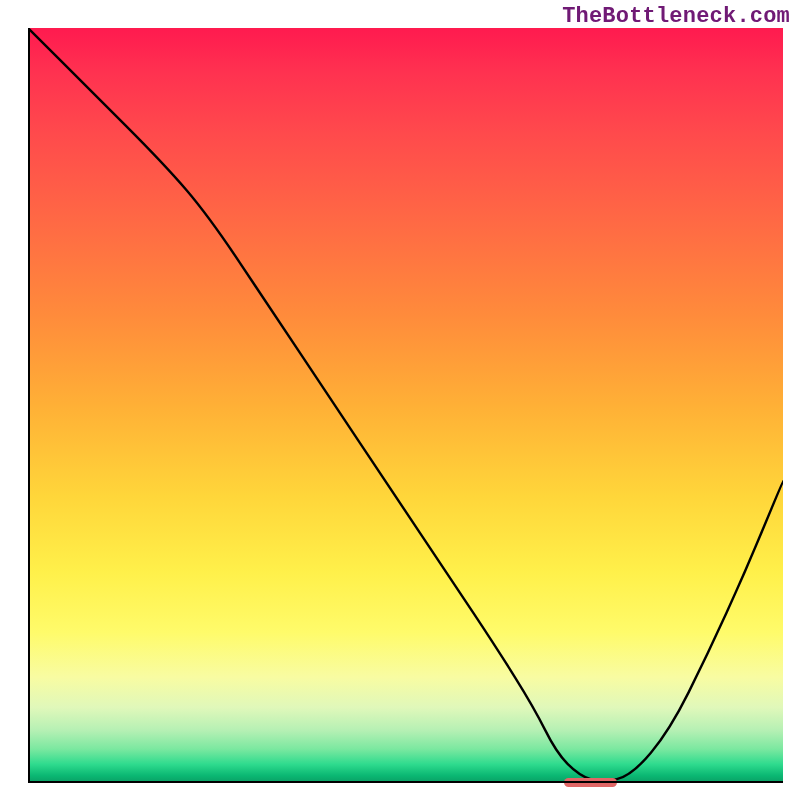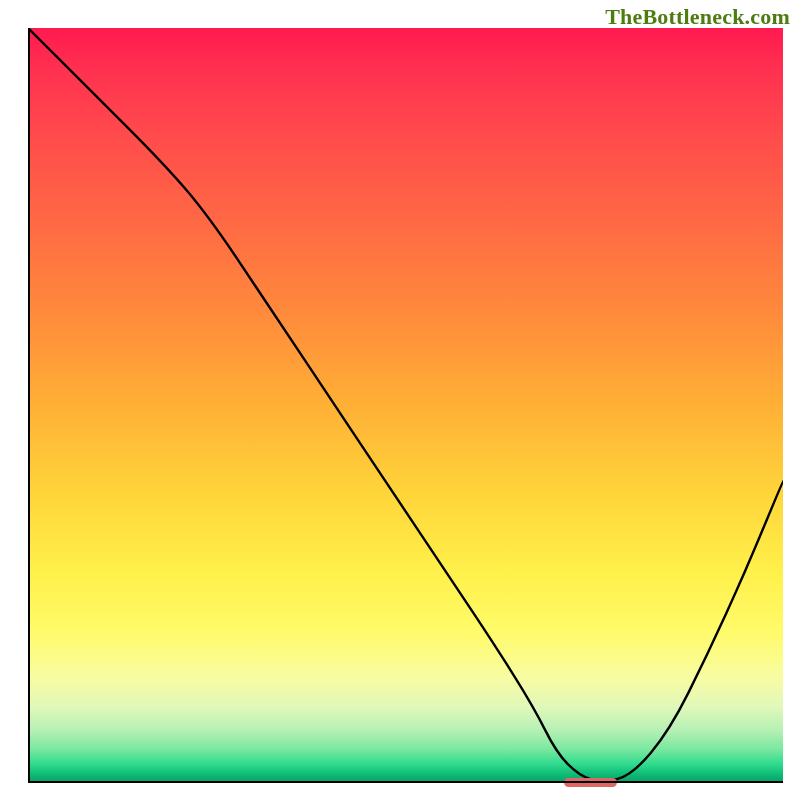--- a/index.html
+++ b/index.html
@@ -12,24 +12,24 @@
   }
   .chart-container {
     position: relative;
     width: 800px;
     height: 800px;
   }
   .watermark {
     position: absolute;
     top: 4px;
     right: 10px;
-    font-family: Liberation Serif, serif;
+    font-family: Liberation Mono, monospace;
     font-size: 22px;
     font-weight: 600;
-    color: #4d7c0f;
+    color: #701a75;
     z-index: 10;
     letter-spacing: 0.2px;
   }
   .plot-area {
     position: absolute;
     left: 28px;
     top: 28px;
     width: 755px;
     height: 755px;
   }

